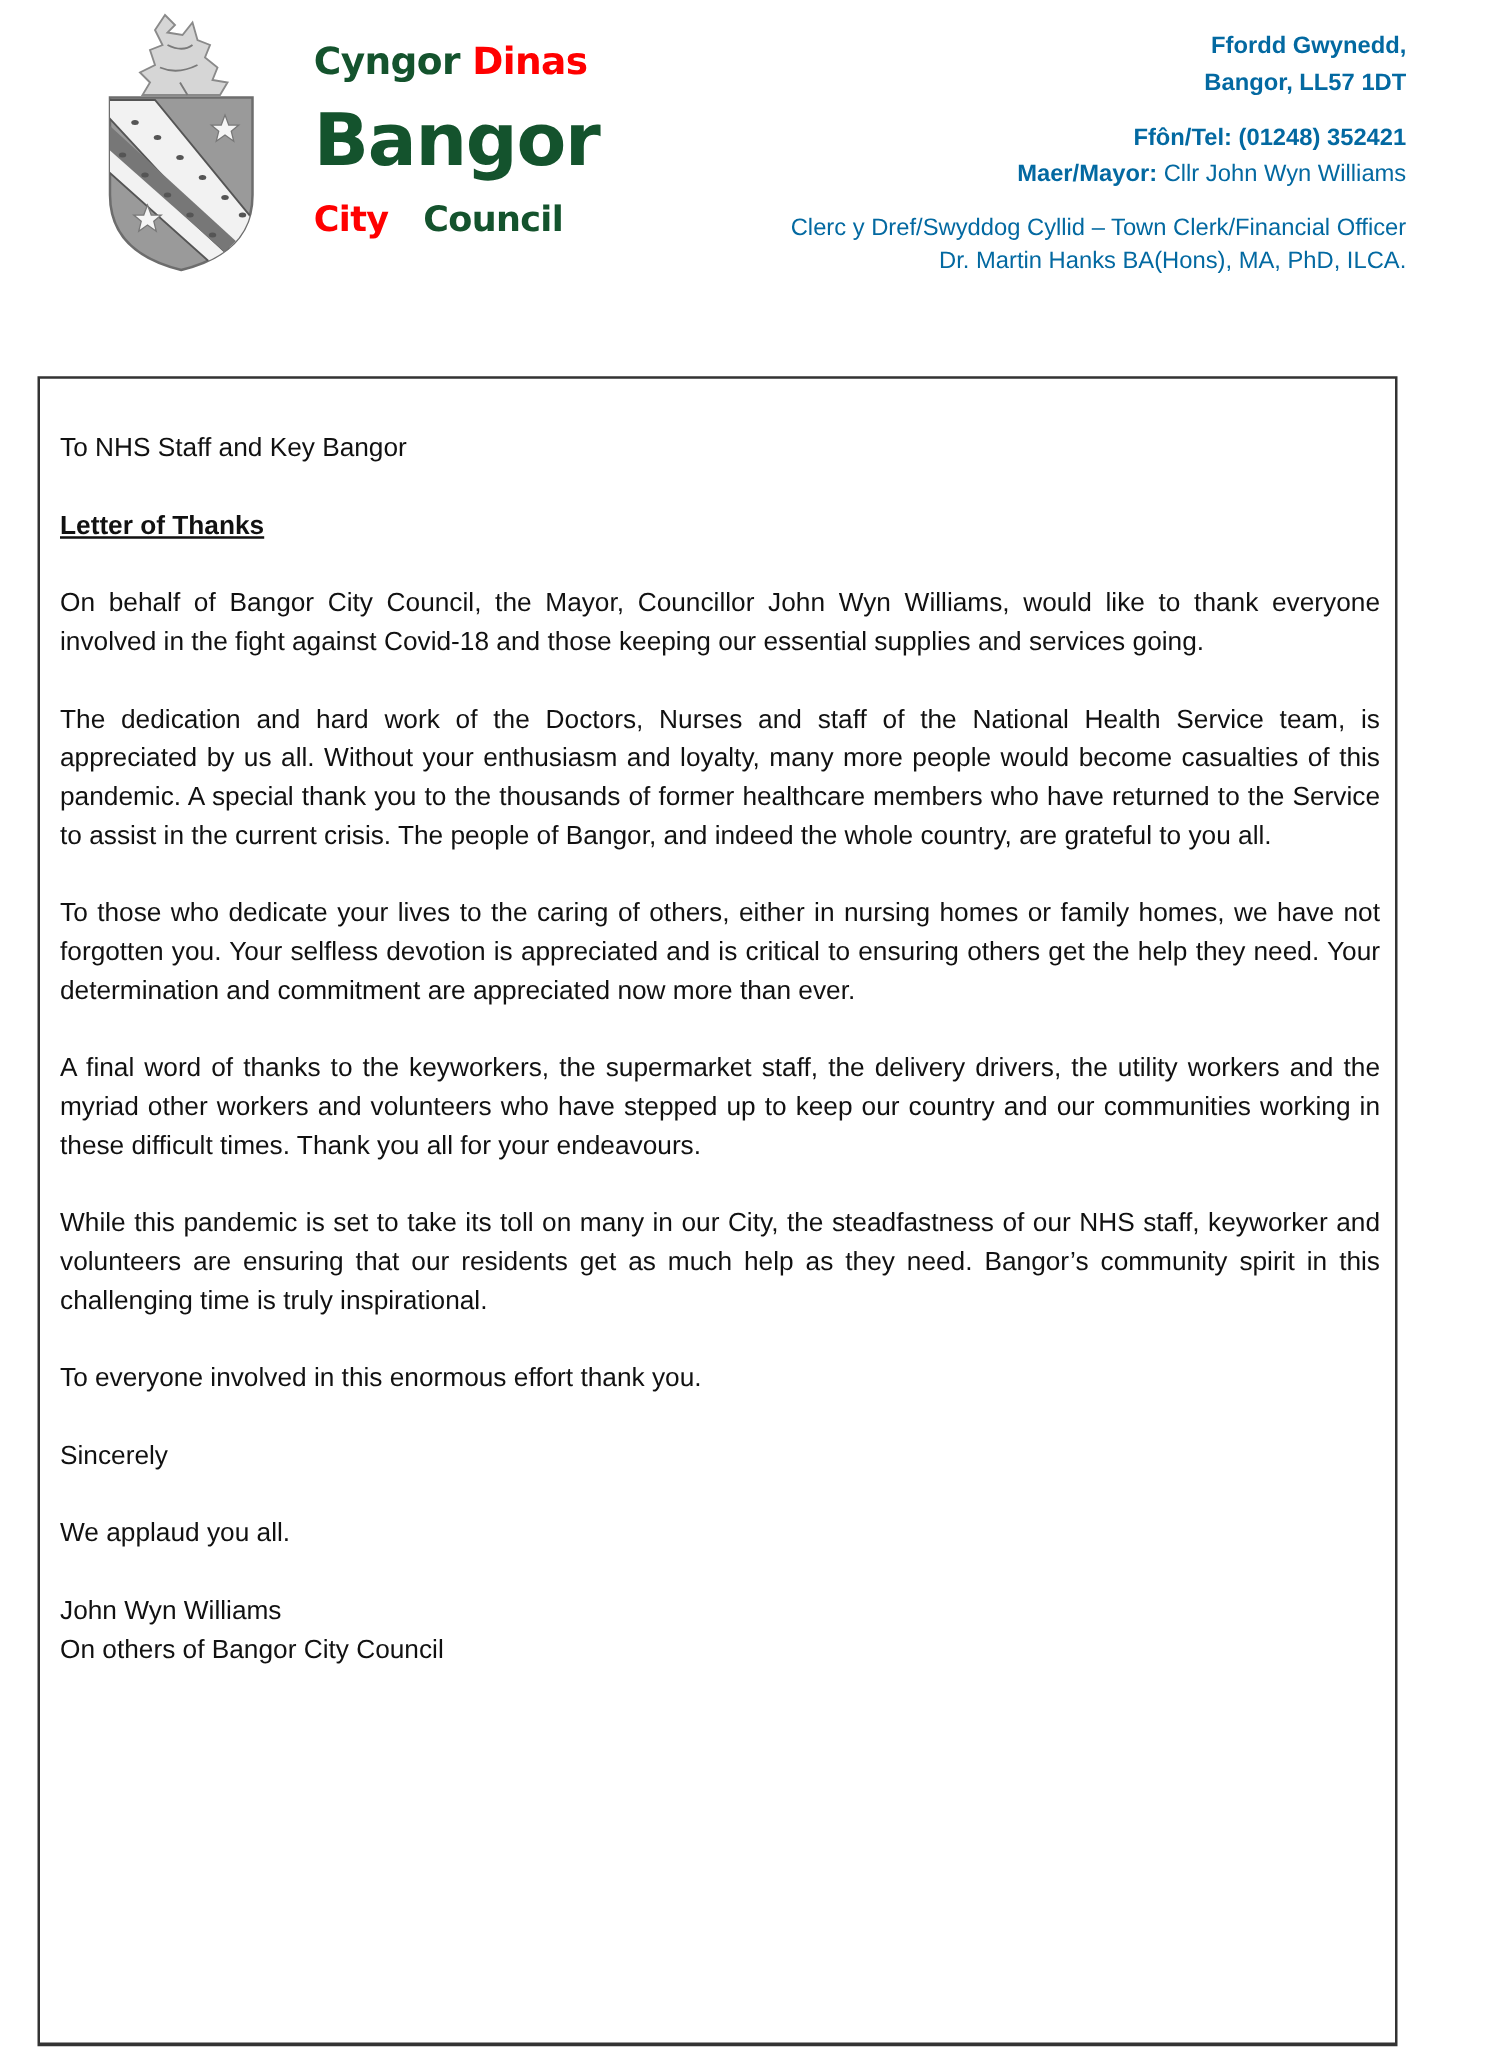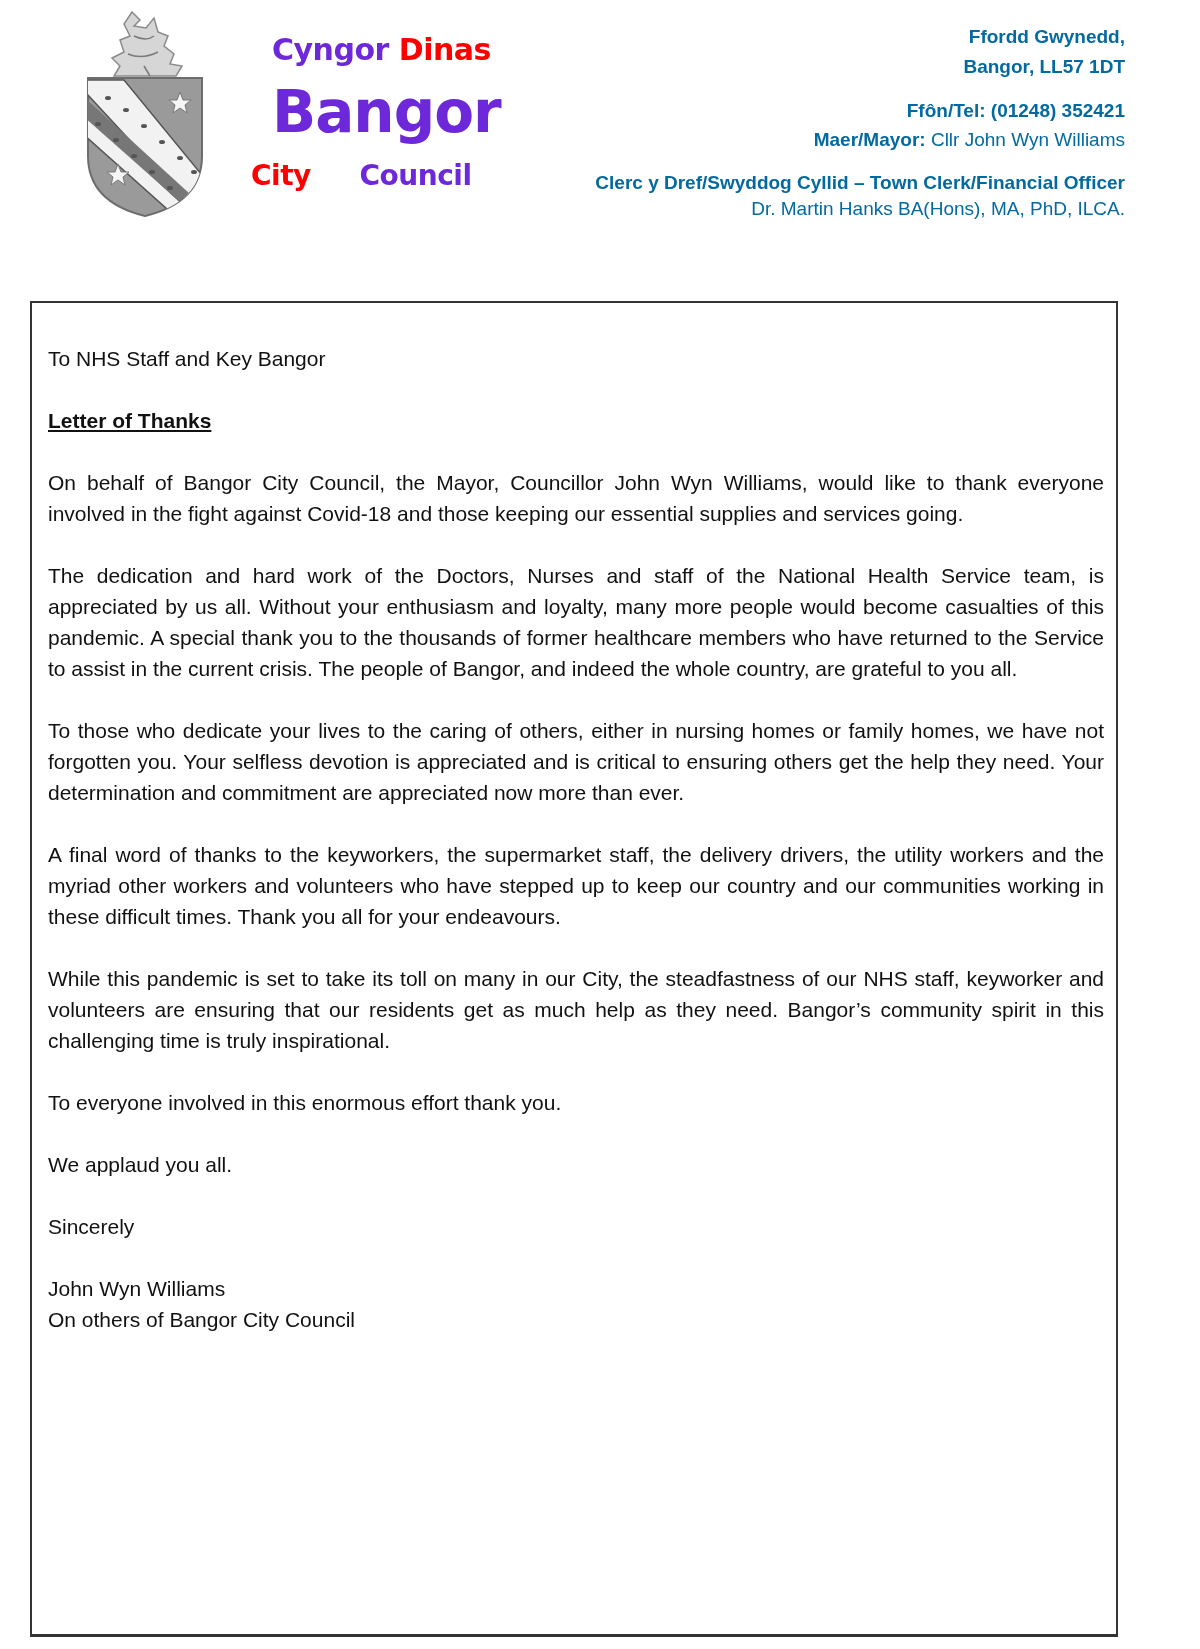--- a/index.html
+++ b/index.html
@@ -4,29 +4,29 @@
 <style>
   html, body { margin: 0; padding: 0; background: #ffffff; }
   body { width: 1200px; height: 1649px; position: relative; overflow: hidden;
          font-family: "Liberation Sans", "DejaVu Sans", sans-serif; color: #111; }
   .crest { position: absolute; left: 84px; top: 6px; width: 122px; height: 214px; }
   .brand { position: absolute; left: 251px; top: 28px; width: 260px;
            font-family: "DejaVu Sans", "Liberation Sans", sans-serif; font-weight: bold; }
   .brand .l1 { font-size: 30px; line-height: 44px; letter-spacing: -0.5px; }
   .brand .l2 { font-size: 58px; line-height: 80px; letter-spacing: -1px; }
   .brand .l3 { font-size: 28px; line-height: 48px; letter-spacing: -0.5px; }
-  .blue { color: #6d28d9; margin-left: 21px; }
+  .blue { color: #14532d; }
   .red  { color: #ff0000; }
   .contact { position: absolute; right: 75px; top: 22px; text-align: right;
              font-size: 19px; color: #0369a1; }
   .contact .addr { font-weight: bold; line-height: 30px; }
   .contact .tel  { font-weight: bold; margin-top: 14px; line-height: 30px; }
   .contact .mayor { line-height: 28px; }
   .contact .mayor b { font-weight: bold; }
-  .contact .clerk-title { font-weight: bold; margin-top: 16px; line-height: 26px; }
+  .contact .clerk-title { font-weight: normal; margin-top: 16px; line-height: 26px; }
   .contact .clerk-name { line-height: 26px; }
   .letter-box { position: absolute; left: 30px; top: 301px; width: 1088px; height: 1336px;
                 border: 2px solid #333; border-bottom-width: 3px; box-sizing: border-box; }
   .letter { position: absolute; left: 48px; top: 343px; width: 1056px;
             font-size: 21px; line-height: 31px; color: #111; }
   .letter p { margin: 0 0 31px 0; text-align: justify; }
   .letter p.plain { text-align: left; }
   .letter .title { font-weight: bold; text-decoration: underline; }
   .letter .sig { }
   .letter .sig div { line-height: 31px; }
@@ -96,19 +96,19 @@
 
 <div class="letter">
   <p class="plain">To NHS Staff and Key Bangor</p>
   <p class="plain title">Letter of Thanks</p>
   <p>On behalf of Bangor City Council, the Mayor, Councillor John Wyn Williams, would like to thank everyone involved in the fight against Covid-18 and those keeping our essential supplies and services going.</p>
   <p>The dedication and hard work of the Doctors, Nurses and staff of the National Health Service team, is appreciated by us all. Without your enthusiasm and loyalty, many more people would become casualties of this pandemic. A special thank you to the thousands of former healthcare members who have returned to the Service to assist in the current crisis. The people of Bangor, and indeed the whole country, are grateful to you all.</p>
   <p>To those who dedicate your lives to the caring of others, either in nursing homes or family homes, we have not forgotten you. Your selfless devotion is appreciated and is critical to ensuring others get the help they need. Your determination and commitment are appreciated now more than ever.</p>
   <p>A final word of thanks to the keyworkers, the supermarket staff, the delivery drivers, the utility workers and the myriad other workers and volunteers who have stepped up to keep our country and our communities working in these difficult times. Thank you all for your endeavours.</p>
   <p>While this pandemic is set to take its toll on many in our City, the steadfastness of our NHS staff, keyworker and volunteers are ensuring that our residents get as much help as they need. Bangor’s community spirit in this challenging time is truly inspirational.</p>
   <p class="plain">To everyone involved in this enormous effort thank you.</p>
+  <p class="plain">Sincerely</p>
   <p class="plain">We applaud you all.</p>
-  <p class="plain">Sincerely</p>
   <div class="sig">
     <div>John Wyn Williams</div>
     <div>On others of Bangor City Council</div>
   </div>
 </div>
 
 </body></html>

